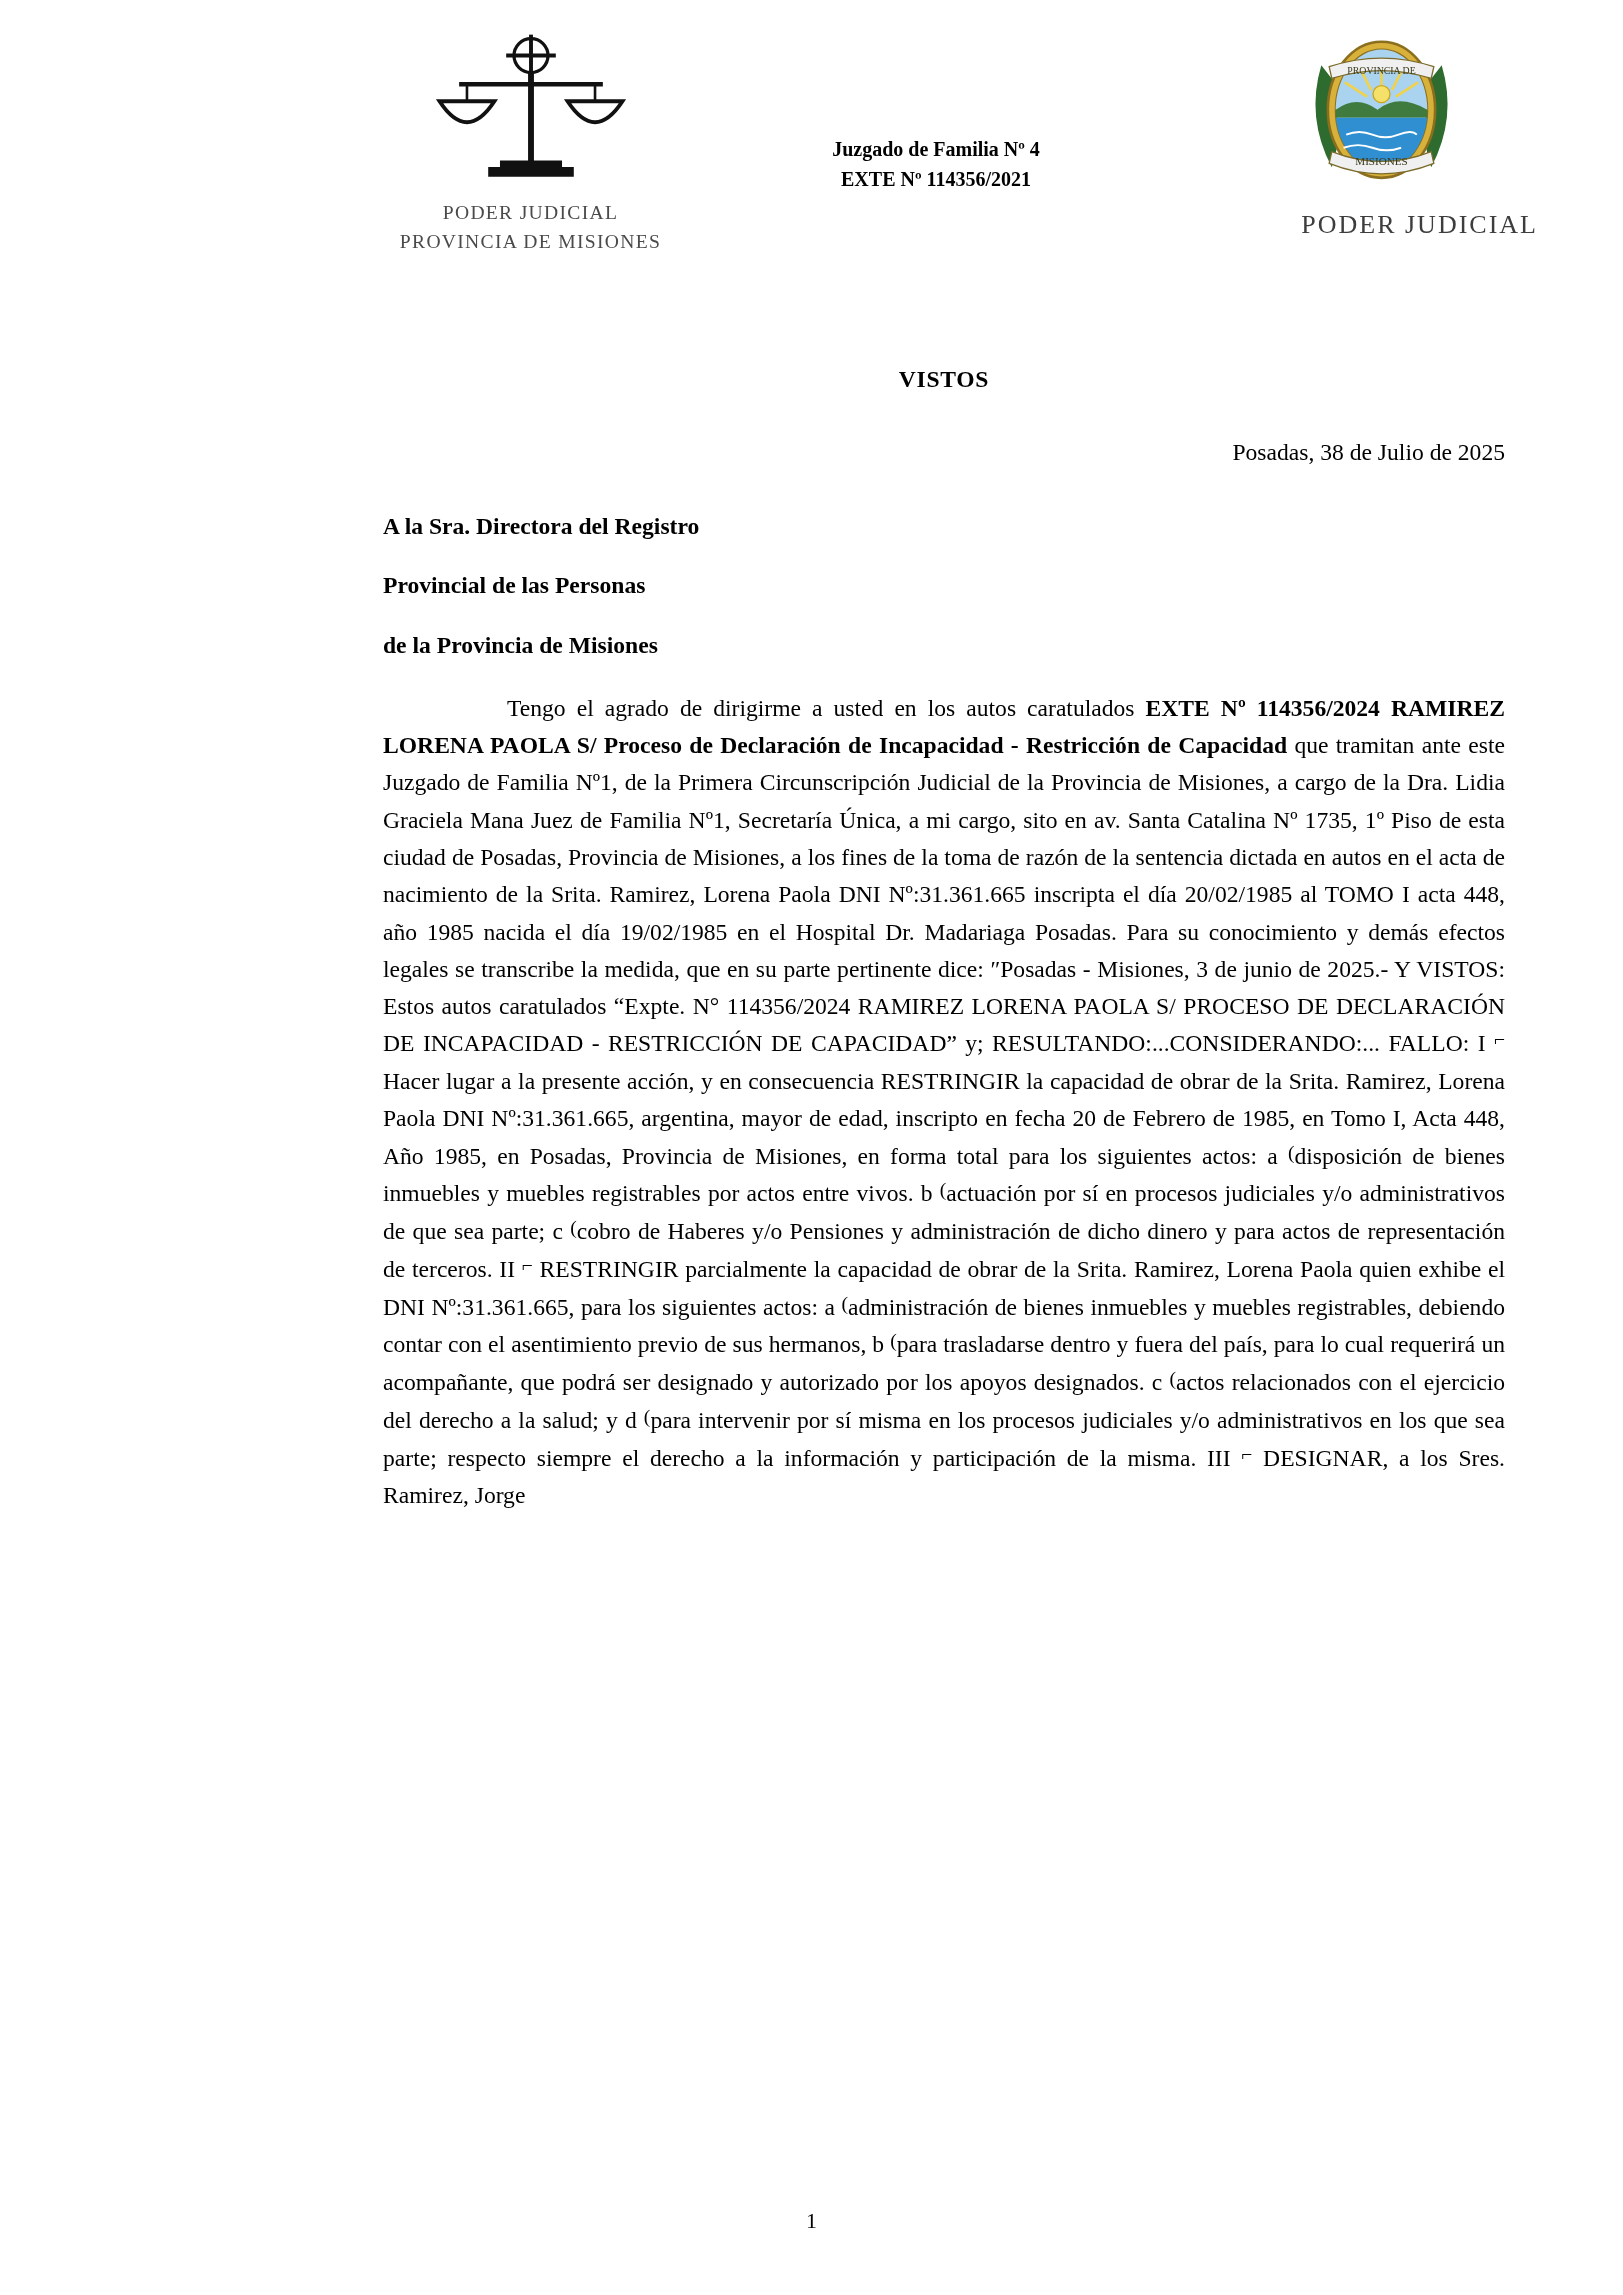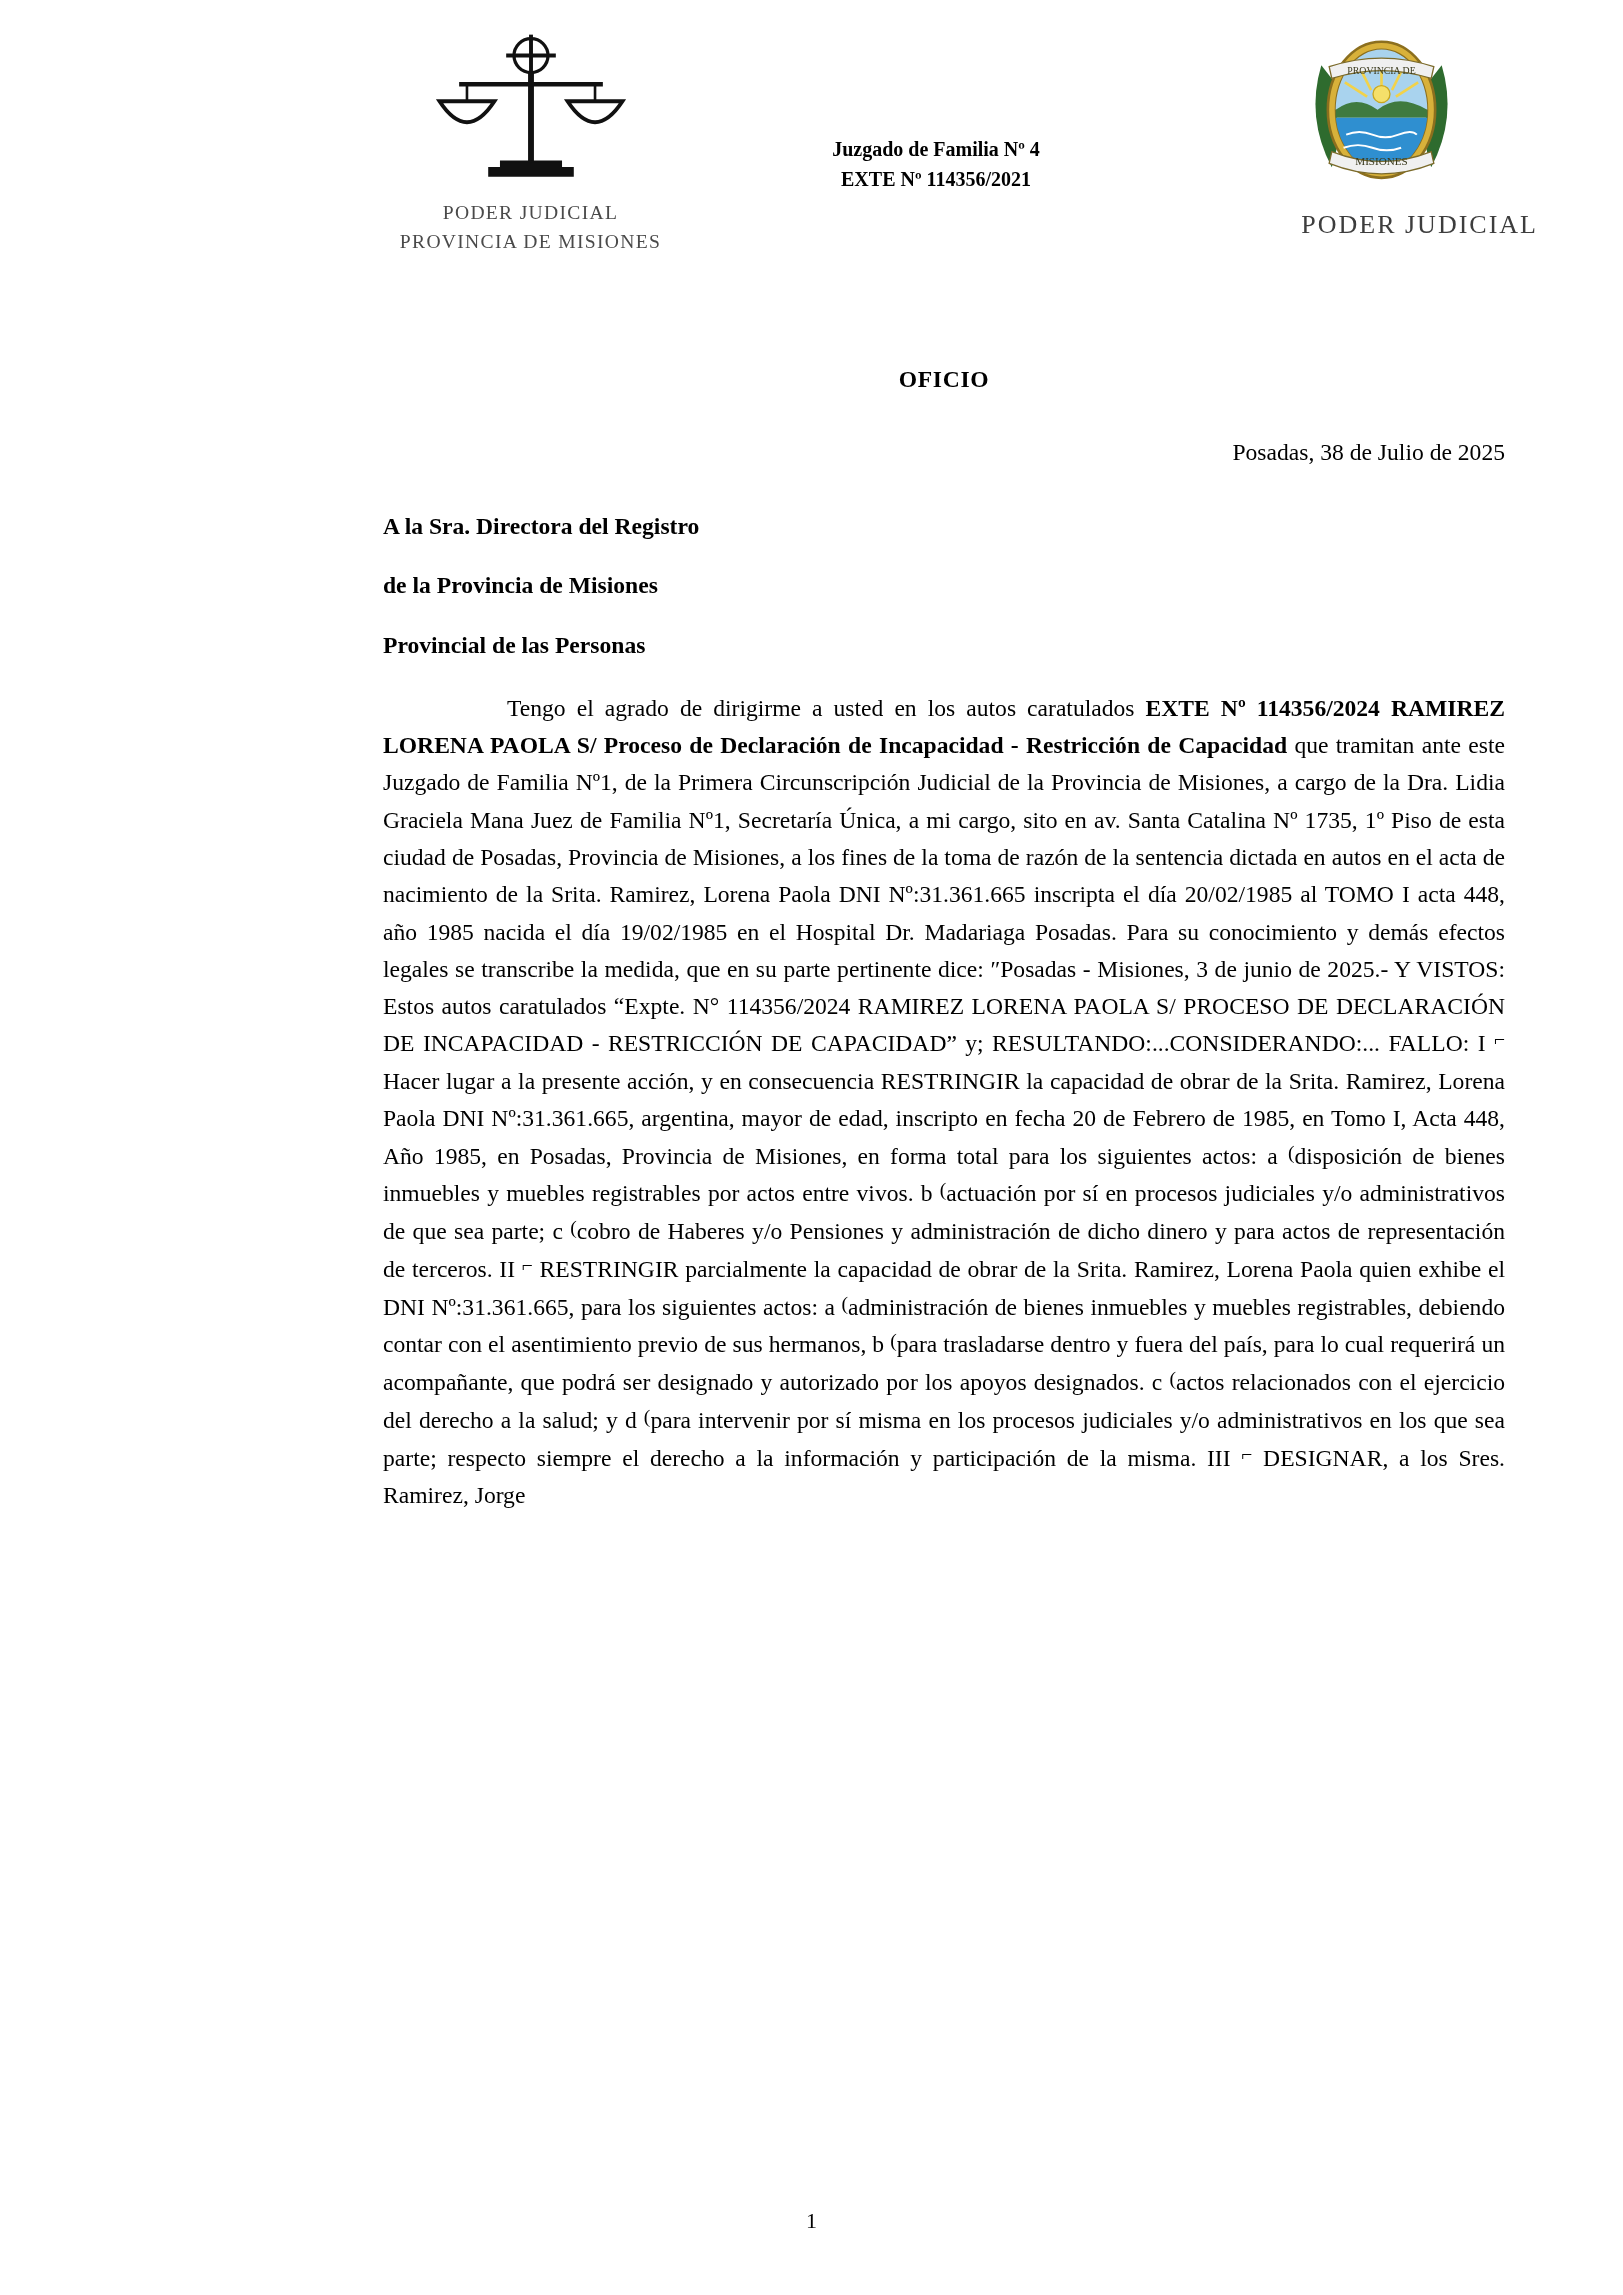--- a/index.html
+++ b/index.html
@@ -208,27 +208,27 @@
           <text x="120" y="74" font-family="Liberation Serif, serif" font-size="15" text-anchor="middle" fill="#3a3a1e">PROVINCIA DE</text>
           <text x="120" y="212" font-family="Liberation Serif, serif" font-size="17" text-anchor="middle" fill="#3a3a1e">MISIONES</text>
         </svg>
       </div>
       <div class="logo-right-text">PODER JUDICIAL</div>
     </div>
   </div>
 
   <div class="content">
 
-    <div class="doc-title">OFICIO</div>
+    <div class="doc-title">VISTOS</div>
 
     <div class="place-date">Posadas, 38 de Julio de 2025</div>
 
     <div class="addressee">A la Sra. Directora del Registro</div>
+    <div class="addressee">Provincial de las Personas</div>
     <div class="addressee">de la Provincia de Misiones</div>
-    <div class="addressee">Provincial de las Personas</div>
 
     <p class="body-text">
       <span class="indent"></span><span>Tengo el agrado de dirigirme a usted en los autos caratulados </span><b class="inline">EXTE Nº 114356/2024 RAMIREZ LORENA PAOLA S/ Proceso de Declaración de Incapacidad - Restricción de Capacidad</b><span> que tramitan ante este Juzgado de Familia Nº1, de la Primera Circunscripción Judicial de la Provincia de Misiones, a cargo de la Dra. Lidia Graciela Mana Juez de Familia Nº1, Secretaría Única, a mi cargo, sito en av. Santa Catalina Nº 1735, 1º Piso de esta ciudad de Posadas, Provincia de Misiones, a los fines de la toma de razón de la sentencia dictada en autos en el acta de nacimiento de la Srita. Ramirez, Lorena Paola DNI Nº:31.361.665 inscripta el día 20/02/1985 al TOMO I acta 448, año 1985 nacida el día 19/02/1985 en el Hospital Dr. Madariaga Posadas. Para su conocimiento y demás efectos legales se transcribe la medida, que en su parte pertinente dice: ″Posadas - Misiones, 3 de junio de 2025.- Y VISTOS: Estos autos caratulados “Expte. N° 114356/2024 RAMIREZ LORENA PAOLA S/ PROCESO DE DECLARACIÓN DE INCAPACIDAD - RESTRICCIÓN DE CAPACIDAD” y; RESULTANDO:...CONSIDERANDO:... FALLO: I </span><span class="smallmark">⌐</span><span> Hacer lugar a la presente acción, y en consecuencia RESTRINGIR la capacidad de obrar de la Srita. Ramirez, Lorena Paola DNI Nº:31.361.665, argentina, mayor de edad, inscripto en fecha 20 de Febrero de 1985, en Tomo I, Acta 448, Año 1985, en Posadas, Provincia de Misiones, en forma total para los siguientes actos: a </span><span class="smallmark">(</span><span>disposición de bienes inmuebles y muebles registrables por actos entre vivos. b </span><span class="smallmark">(</span><span>actuación por sí en procesos judiciales y/o administrativos de que sea parte; c </span><span class="smallmark">(</span><span>cobro de Haberes y/o Pensiones y administración de dicho dinero y para actos de representación de terceros. II </span><span class="smallmark">⌐</span><span> RESTRINGIR parcialmente la capacidad de obrar de la Srita. Ramirez, Lorena Paola quien exhibe el DNI Nº:31.361.665, para los siguientes actos: a </span><span class="smallmark">(</span><span>administración de bienes inmuebles y muebles registrables, debiendo contar con el asentimiento previo de sus hermanos, b </span><span class="smallmark">(</span><span>para trasladarse dentro y fuera del país, para lo cual requerirá un acompañante, que podrá ser designado y autorizado por los apoyos designados. c </span><span class="smallmark">(</span><span>actos relacionados con el ejercicio del derecho a la salud; y d </span><span class="smallmark">(</span><span>para intervenir por sí misma en los procesos judiciales y/o administrativos en los que sea parte; respecto siempre el derecho a la información y participación de la misma. III </span><span class="smallmark">⌐</span><span> DESIGNAR, a los Sres. Ramirez, Jorge</span>
     </p>
   </div>
 
   <div class="page-number">1</div>
 </div>
 
 

